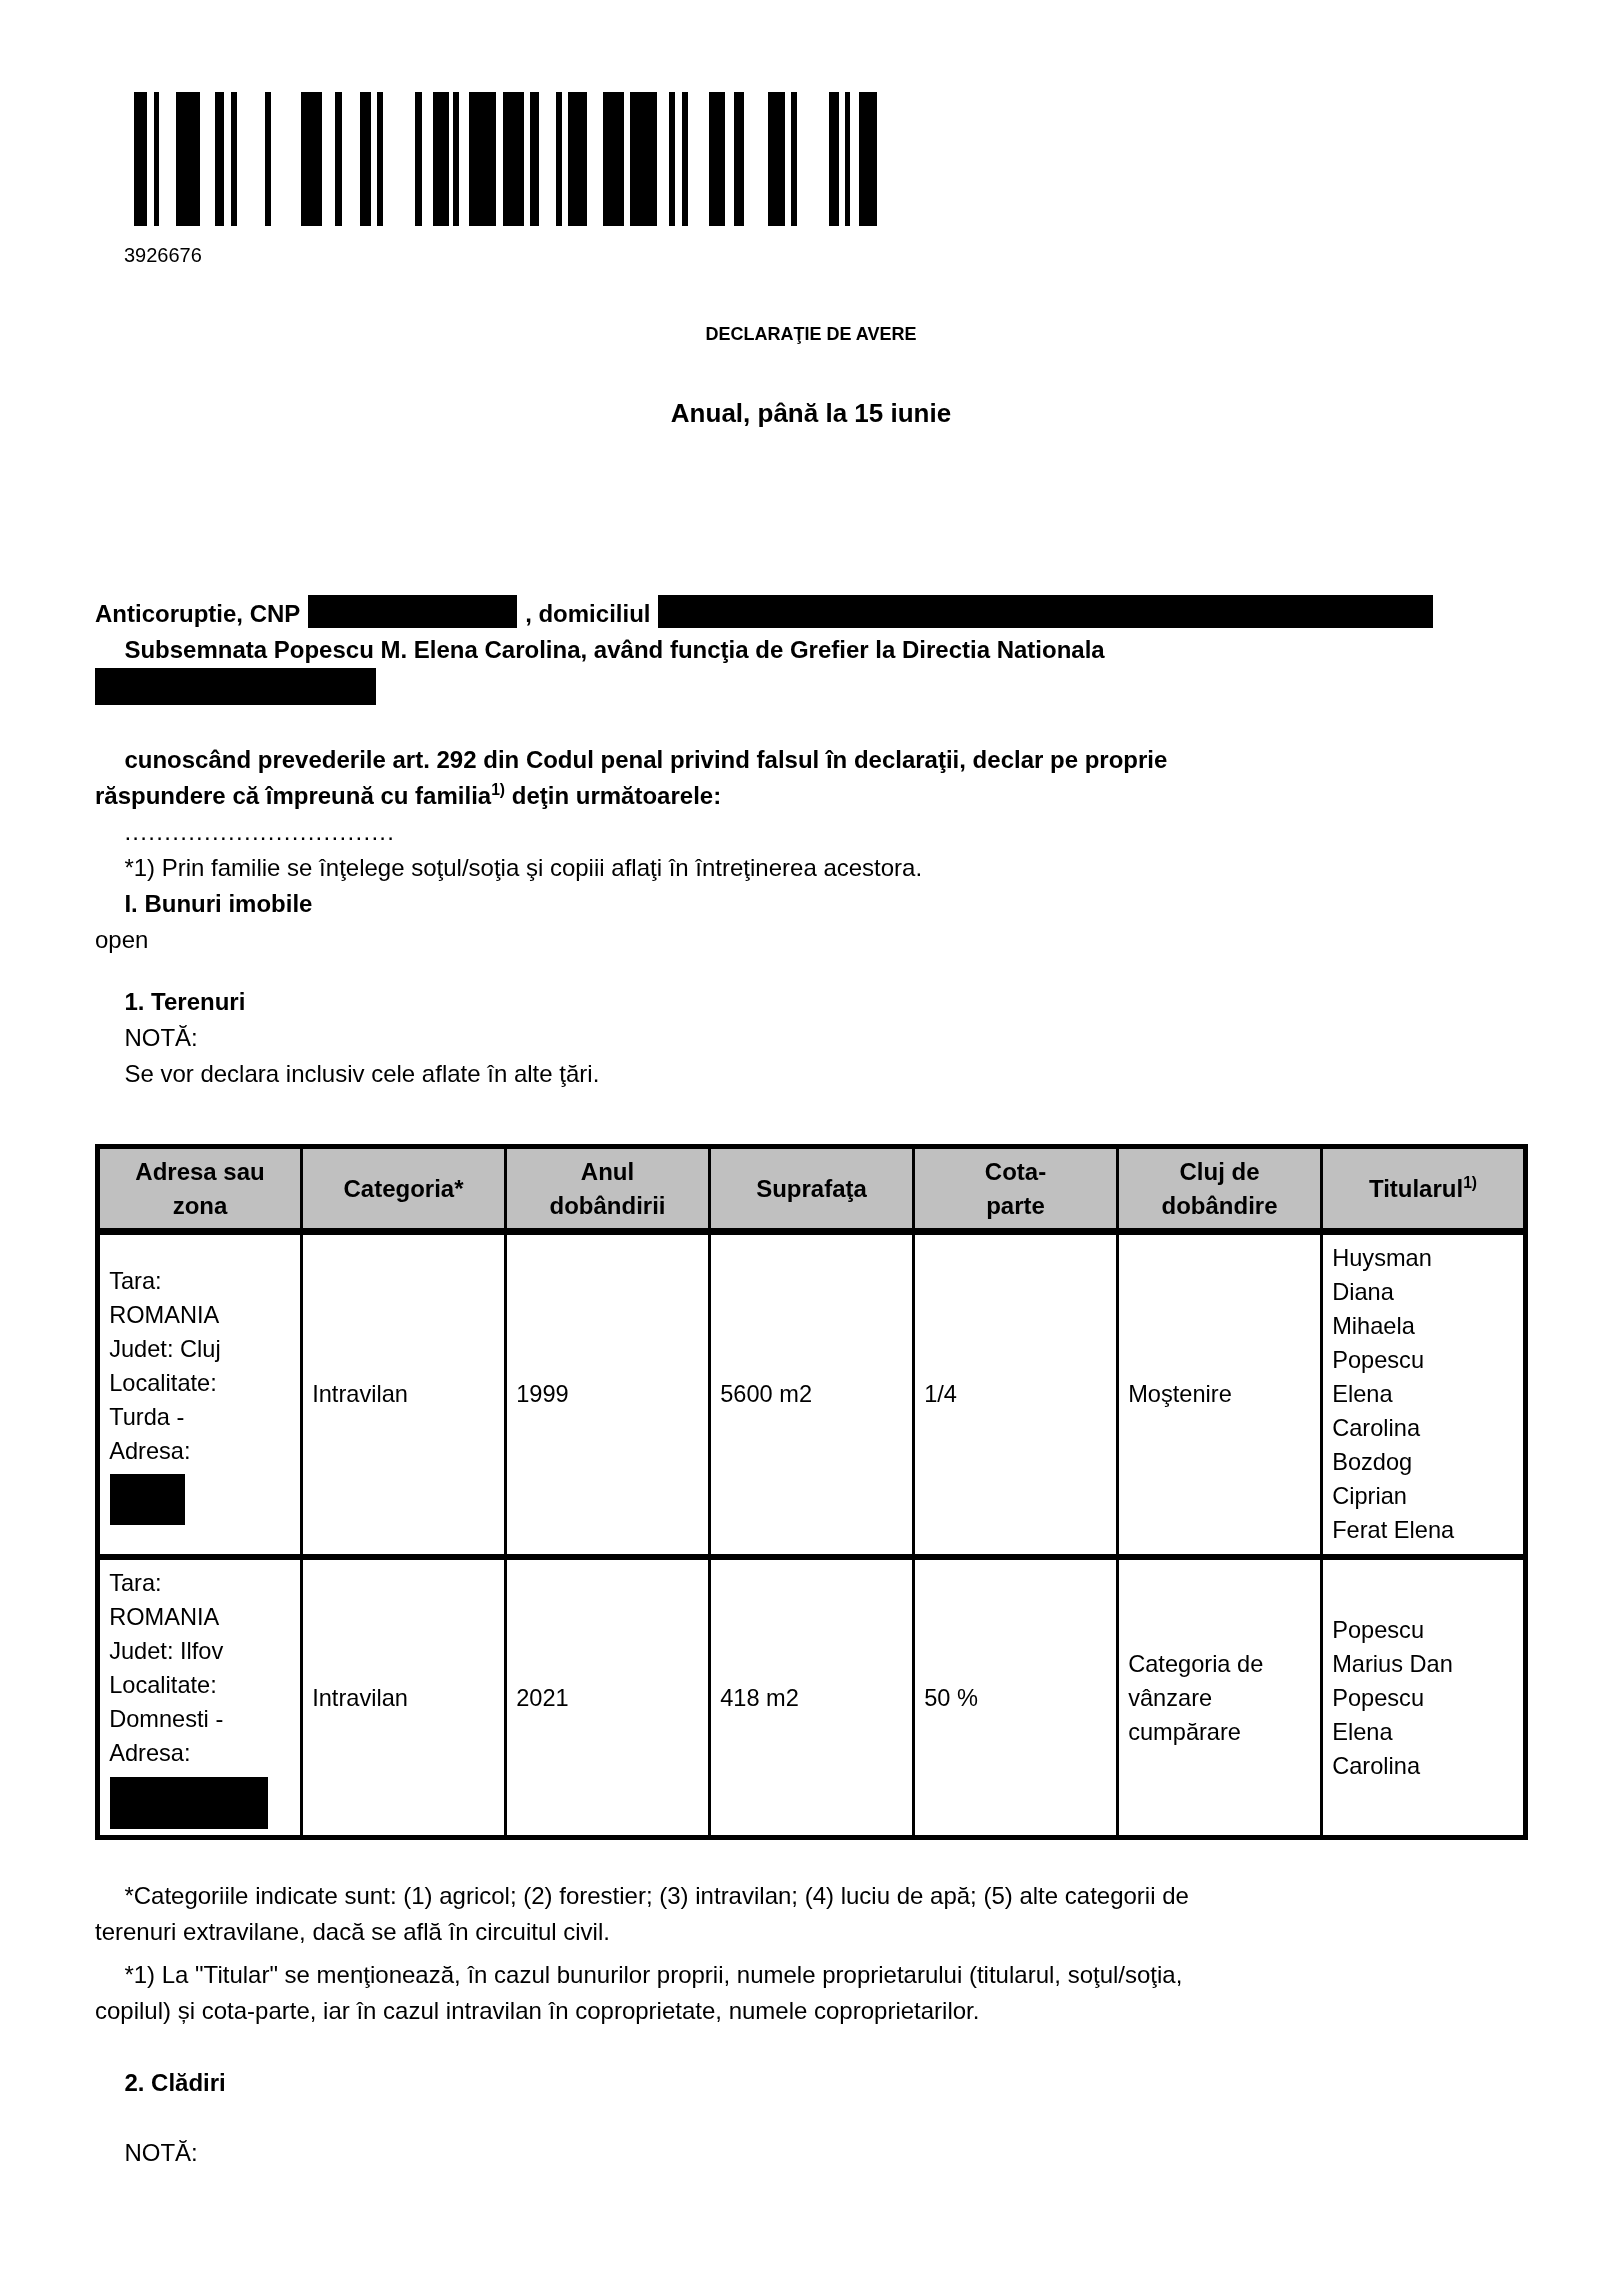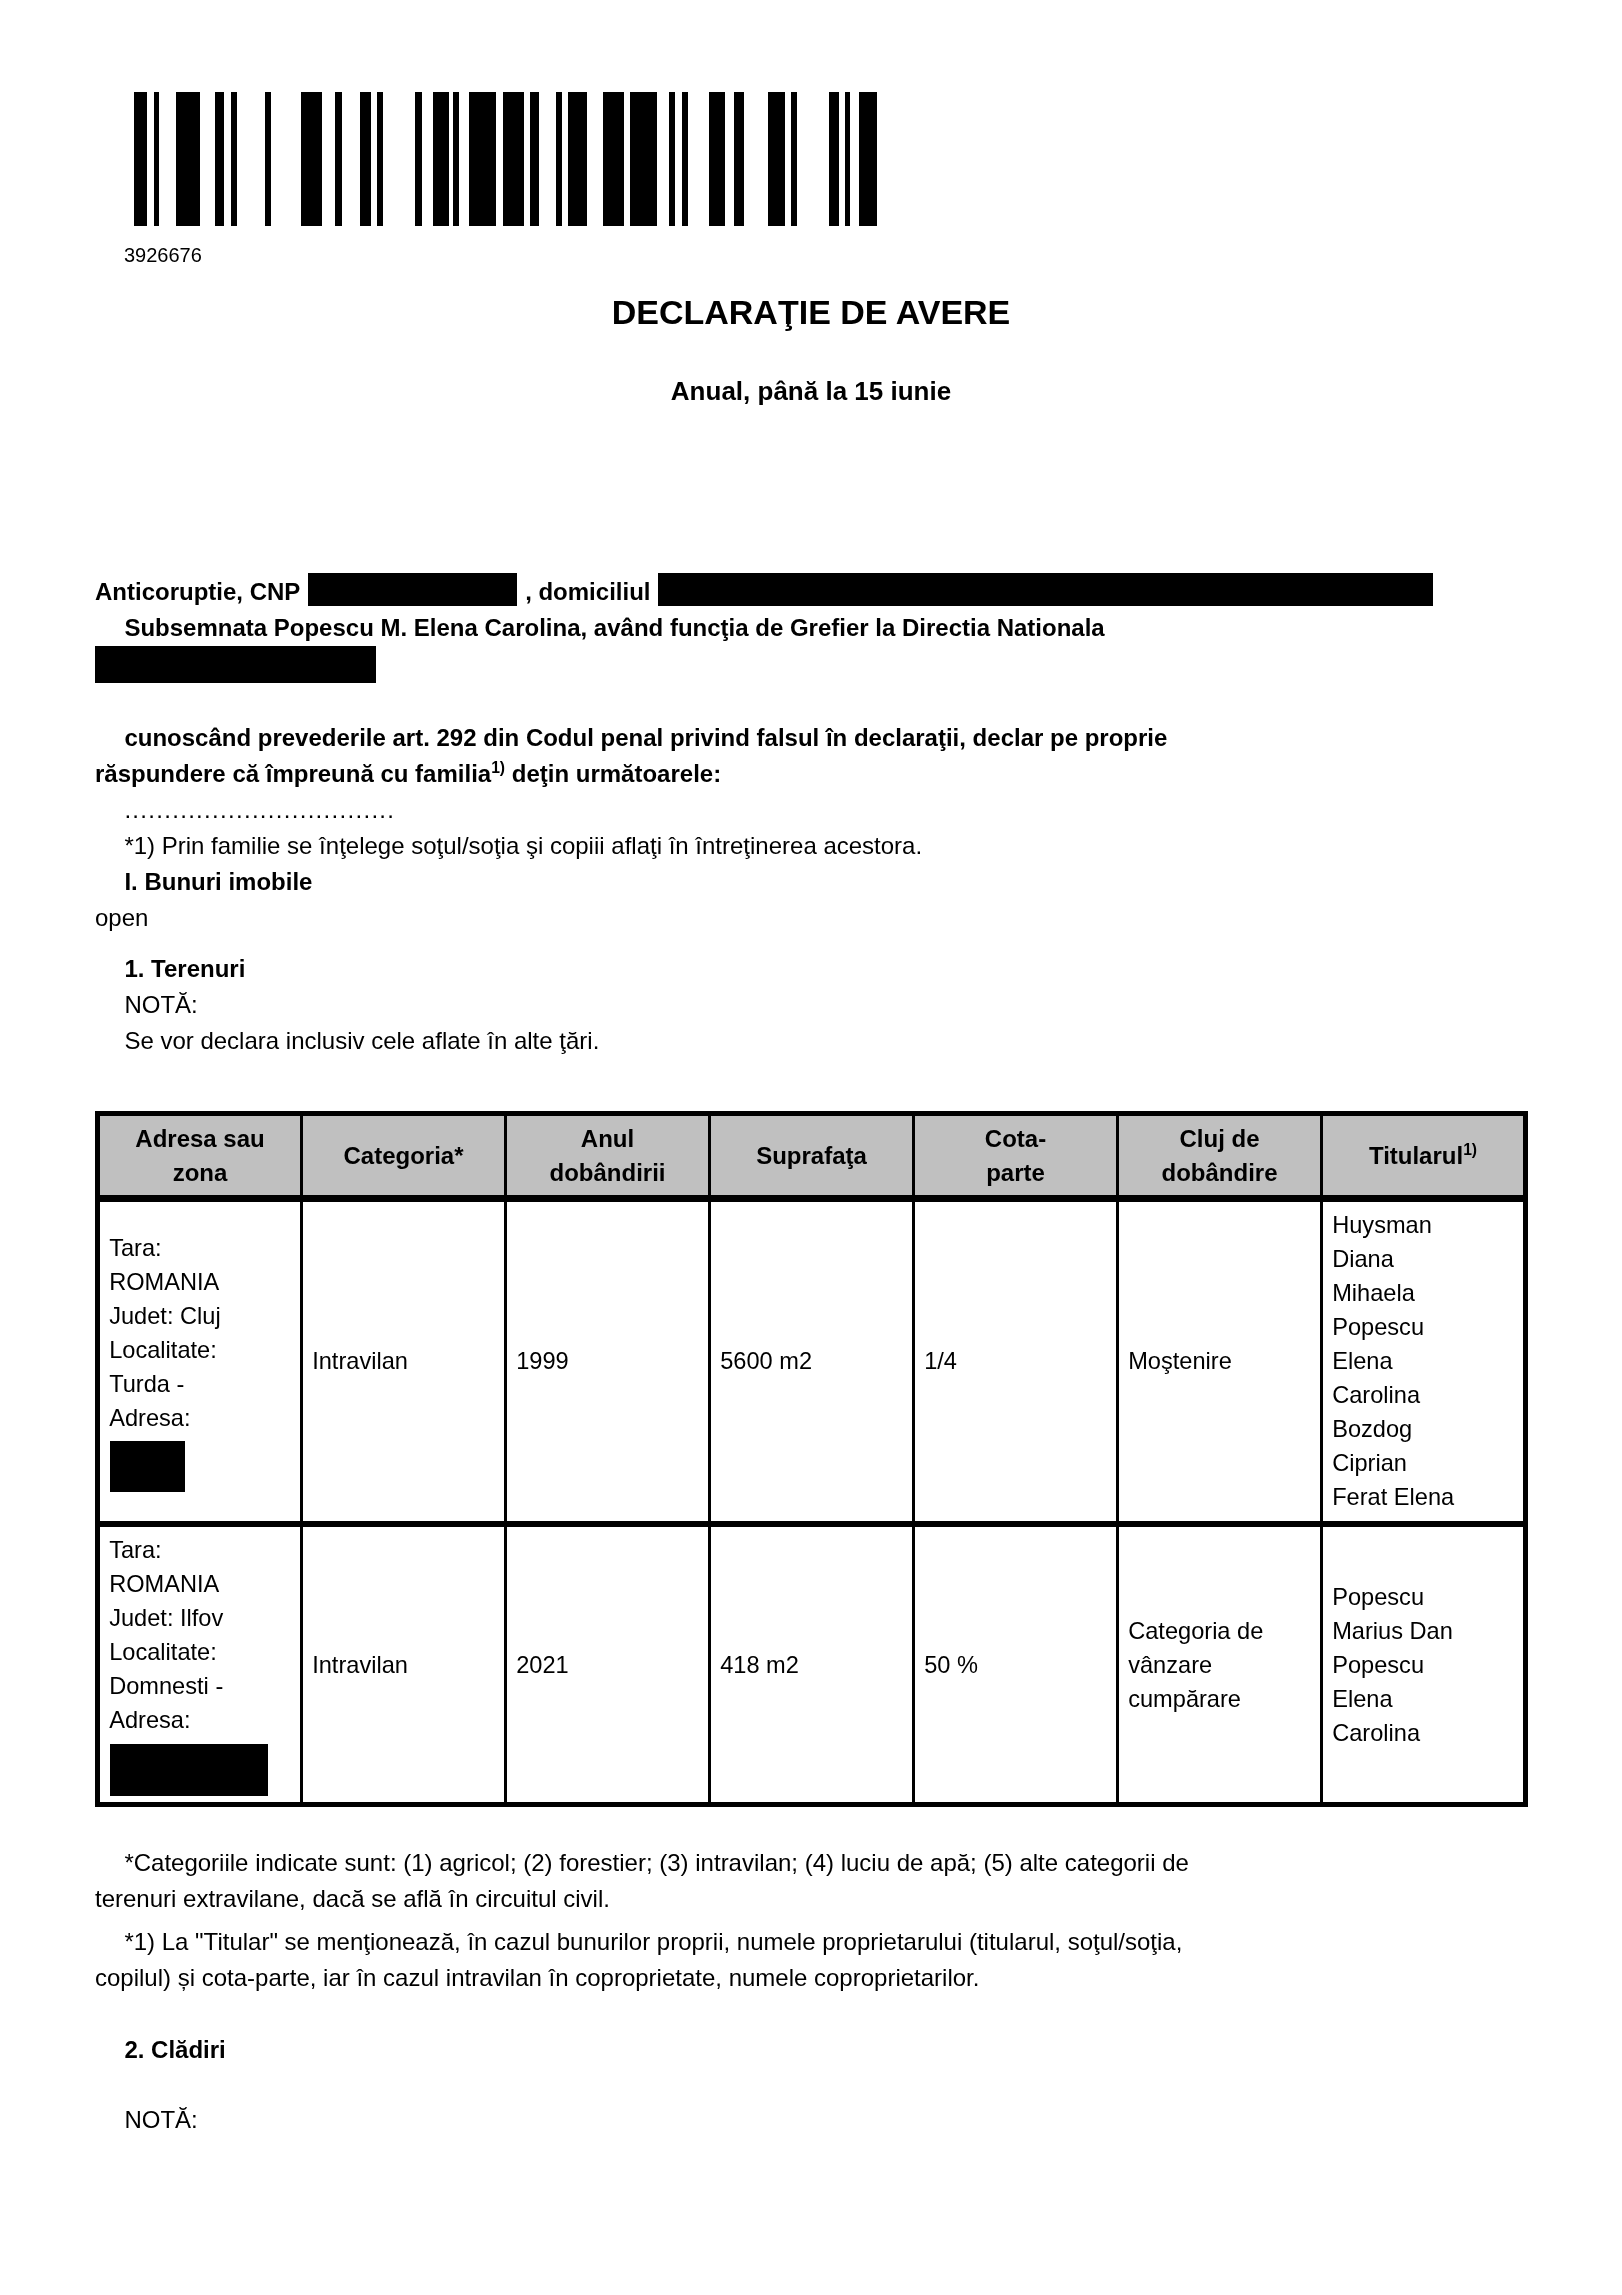--- a/index.html
+++ b/index.html
@@ -19,31 +19,31 @@
   .barcode {
     margin: 92px 0 0 134px;
     width: 743px; height: 134px;
     display: flex; align-items: stretch;
   }
   .bc-bar { background: #000; }
   .bc-gap { background: #fff; }
   .barcode-number { margin: 14.4px 0 0 124px; font-size: 20px; line-height: 31px; }
 
   
-  .title    { margin-top: 24px; text-align: center; font-weight: bold; font-size: 34px; line-height: 34px; }
+  .title    { margin-top: 46px; text-align: center; font-weight: bold; font-size: 18px; line-height: 34px; }
   .subtitle { margin-top: 46px; text-align: center; font-weight: bold; font-size: 26px; line-height: 33px; }
 
   
   .content { margin: 0 95px; }
   .line { white-space: nowrap; }
   .indent { padding-left: 29.4px; }
   .bold { font-weight: bold; }
   .mt250 { margin-top: 165px; }
   .mt52  { margin-top: 34px; }
-  .mt40  { margin-top: 15px; }
+  .mt40  { margin-top: 26px; }
   .mt58  { margin-top: 38px; }
   .mt60  { margin-top: 36px; }
   .mt10  { margin-top: 6.5px; }
 
   sup { font-size: 15.7px; line-height: 0; }
 
   
   .redact {
     display: inline-block;
     background: #000;

